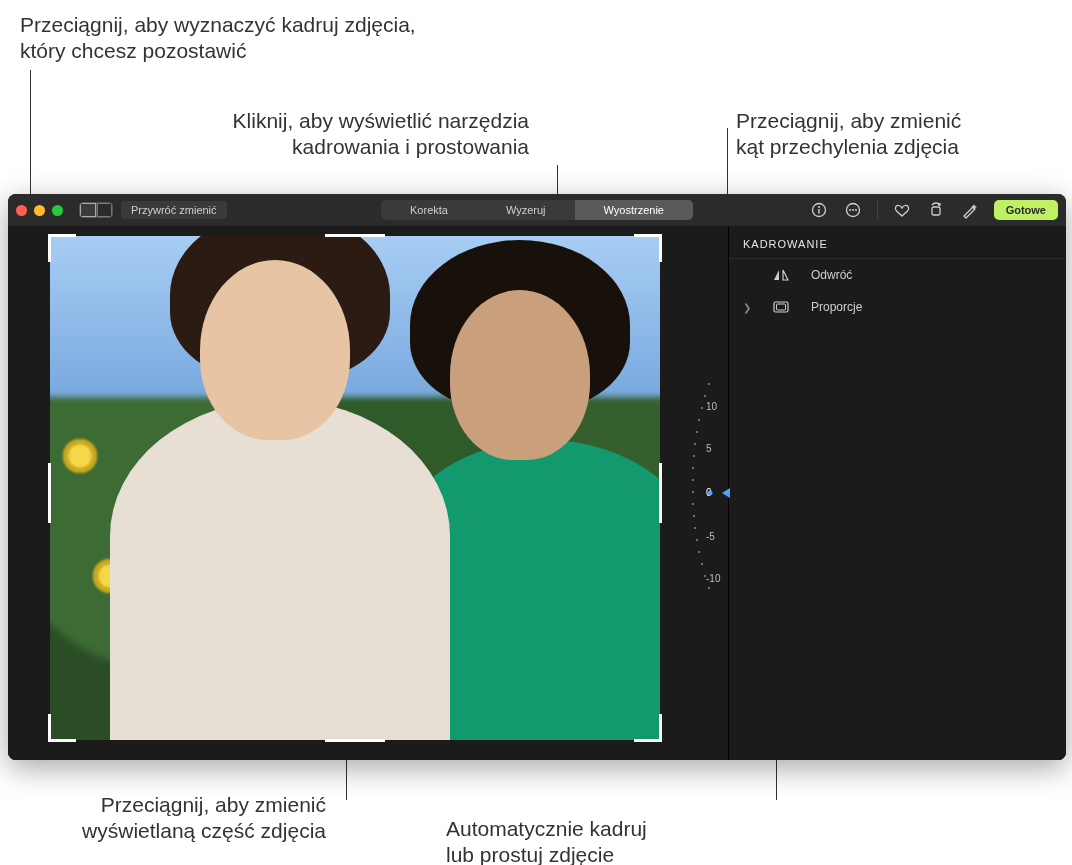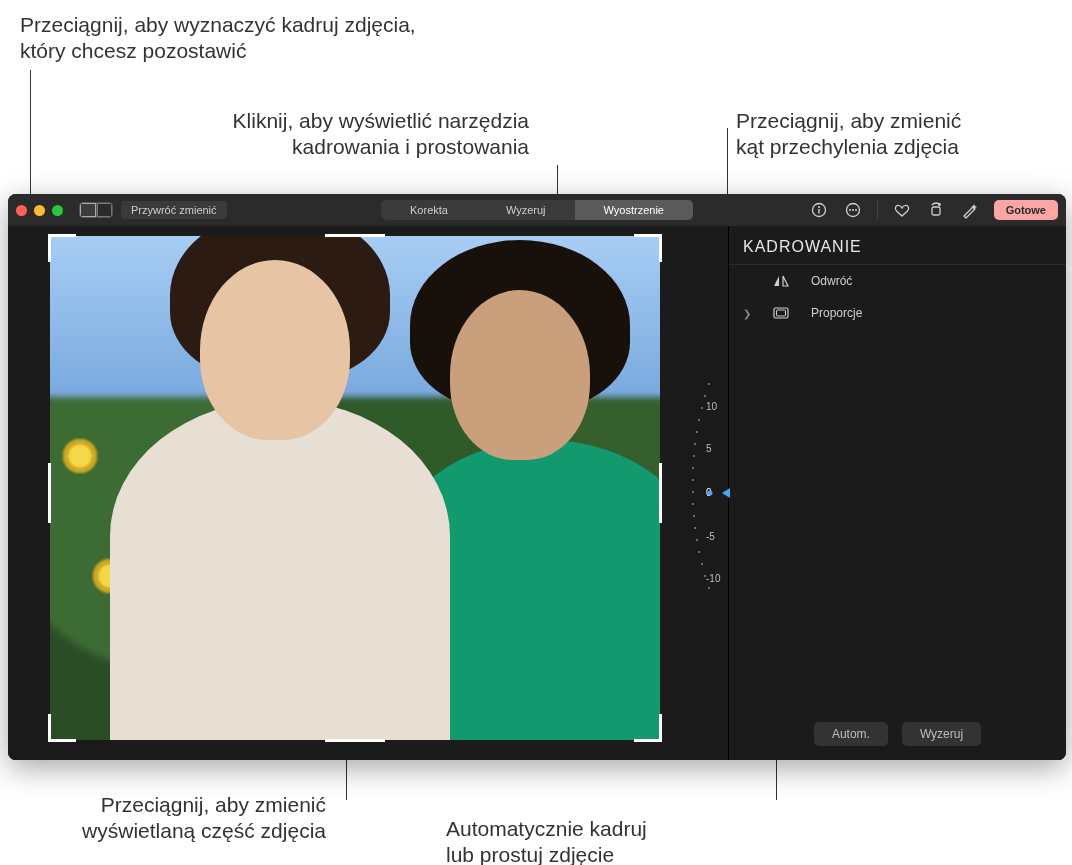--- a/index.html
+++ b/index.html
@@ -101,21 +101,21 @@
     align-items:center;
     gap:14px;
   }
   .icon-btn {
     width:20px;height:20px;
     display:flex;align-items:center;justify-content:center;
     color:#cfcfcf;
     cursor:pointer;
   }
   .done-btn {
-    background:#fca5a5;
+    background:#bef264;
     color:#2b2b2b;
     font-weight:600;
     border-radius:5px;
     padding:4px 12px;
     cursor:pointer;
   }
 
   
   .main {
     flex:1;
@@ -208,21 +208,21 @@
   .right-panel {
     width:338px;
     background:#1b1b1b;
     border-left:1px solid #000;
     padding:8px 0 0 0;
     display:flex;flex-direction:column;
     font-size:12px;color:#cfcfcf;
   }
   .panel-header{
     padding:4px 14px 8px 14px;
-    font-size:16px; letter-spacing:1px; color:#e7e7e7;
+    font-size:11px; letter-spacing:1px; color:#e7e7e7;
     border-bottom:1px solid #2c2c2c;
   }
   .panel-row{
     display:flex;align-items:center;gap:22px;
     padding:8px 14px;
     cursor:pointer;
   }
   .panel-row .chev{color:#888;font-size:10px;width:8px;}
   .panel-row .ricon{width:16px;height:16px;display:flex;align-items:center;justify-content:center;}
   .panel-footer{
@@ -403,20 +403,16 @@
         <span class="chev">❯</span>
         <span class="ricon">
           <svg width="16" height="12" viewBox="0 0 16 12">
               <rect x="1" y="1" width="14" height="10" rx="1.5" fill="none" stroke="#cfcfcf" stroke-width="1.2"></rect>
               <rect x="3.5" y="3" width="9" height="6" rx="1" fill="none" stroke="#cfcfcf" stroke-width="1"></rect>
             </svg>
         </span>
         <span>Proporcje</span>
       </div>
 
-      <div class="panel-footer">
-        <div class="footer-btn">Autom.</div>
-        <div class="footer-btn">Wyzeruj</div>
-      </div>
     </div>
 
   </div>
 </div>
 
 </body></html>

